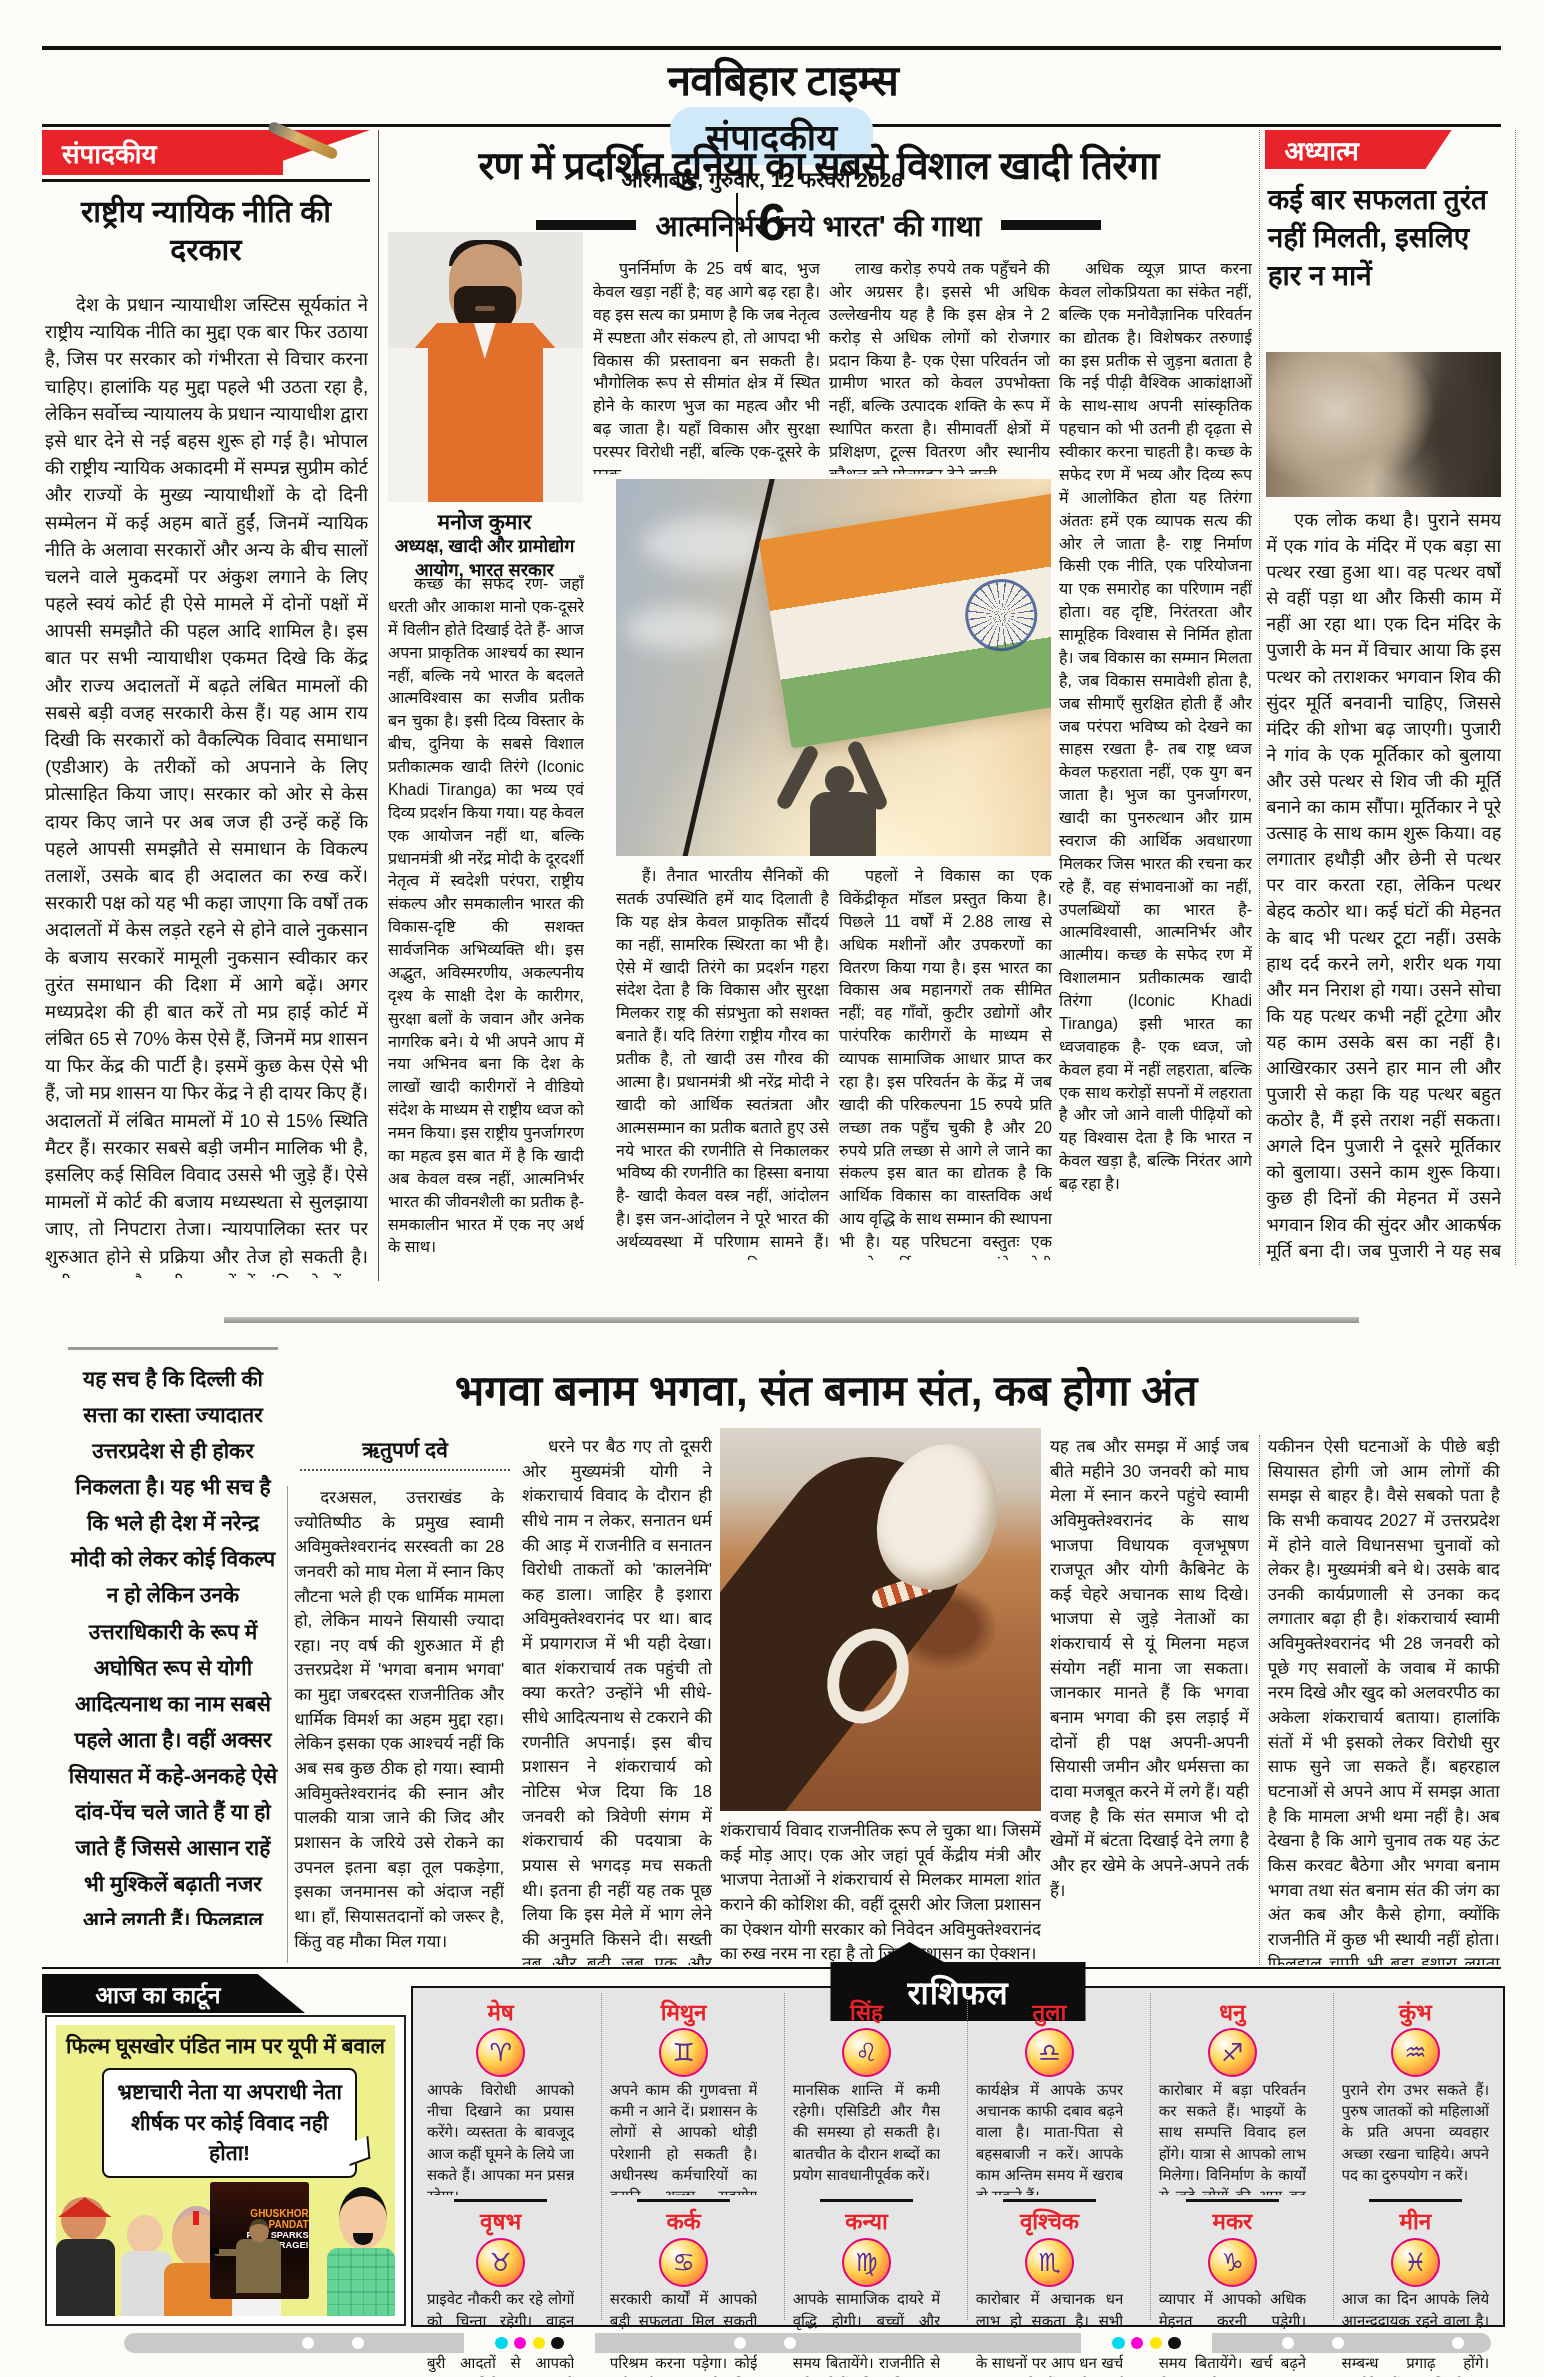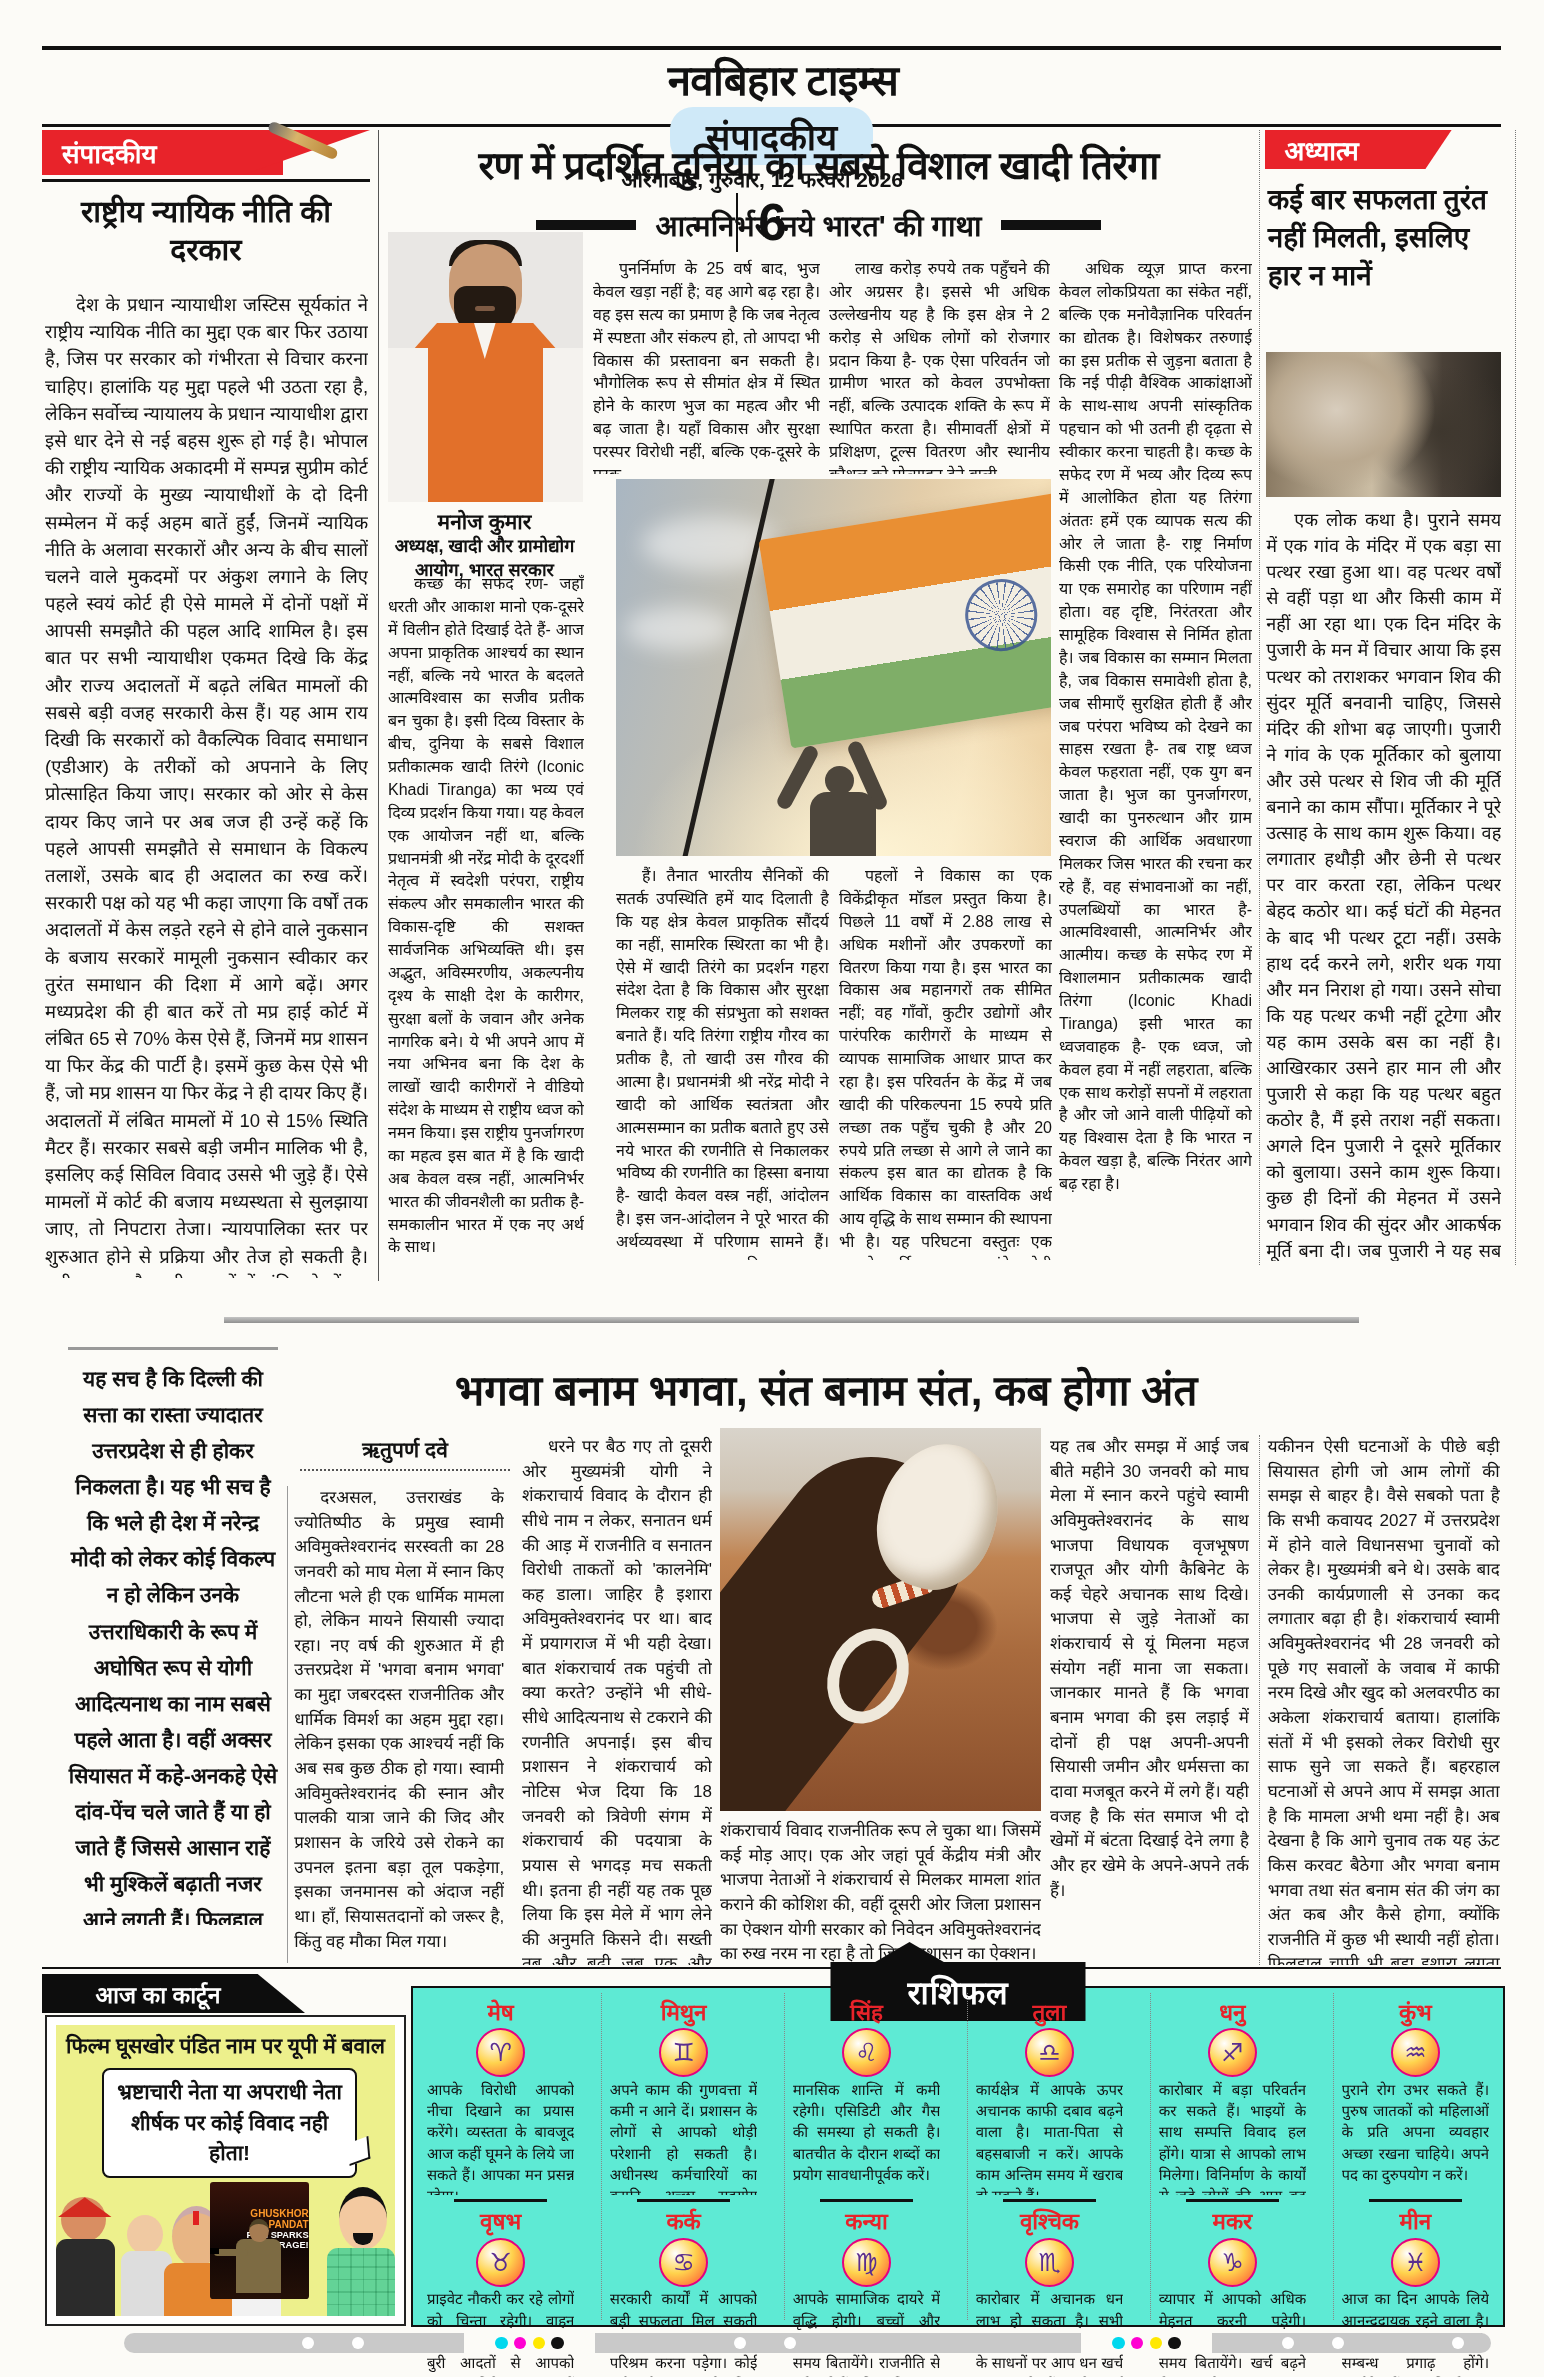--- a/index.html
+++ b/index.html
@@ -97,21 +97,21 @@
           border-radius:3.1px;text-align:right;overflow:hidden;}
   .poster-t1{color:#ff9a2a;font-weight:900;font-size:10px;margin-top:26px;}
   .poster-t2{color:#fff;font-weight:900;font-size:9.3px;}
   .cop{position:absolute;left:26px;bottom:6.2px;width:45px;height:54px;background:#7d6b43;border-radius:7.7px 7.7px 0 0;}
   .cop-head{position:absolute;left:39px;bottom:57px;width:20px;height:18.5px;background:#a67c52;border-radius:50%;border-top:5.4px solid #4f4226;}
   .cop-arm{position:absolute;left:4.6px;bottom:43px;width:34px;height:7.7px;background:#7d6b43;border-radius:3.9px;}
   .cop-gun{position:absolute;left:-1.5px;bottom:45px;width:10.8px;height:6.2px;background:#000;}
   .fig-head{position:absolute;border-radius:50%;}
   .fig-body{position:absolute;border-radius:10.8px 10.8px 0 0;}
   
-  .rf-box{border:2.3px solid #111;background:#5eead4;}
+  .rf-box{border:2.3px solid #111;background:#e5e5e5;}
   .rf-ribbon{font-size:32px;letter-spacing:0.8px;}
   .rf-peak{position:absolute;left:50%;top:-20px;width:0;height:0;transform:translateX(-85px);
            border-left:36px solid transparent;border-right:36px solid transparent;border-bottom:21.6px solid #0d0d0d;}
   .rf-grid{position:absolute;left:6.2px;top:4.6px;right:6.2px;bottom:4.6px;display:flex;gap:19px;}
   .rf-col{flex:1;padding:3.1px 7.7px 0 7.7px;border-left:1.5px dotted #888;}
   .rf-col:first-child{border-left:none;}
   .rf-name{color:#e8232a;font-weight:900;font-size:22.4px;text-align:center;}
   .rf-icon{width:45px;height:45px;margin:1.5px auto;border-radius:50%;border:2.3px solid #e4007f;
            background:radial-gradient(circle at 32% 30%,#fff 0%,#ffd34d 45%,#ff8a3d 75%,#ff2fa0 100%);
            display:flex;align-items:center;justify-content:center;font-size:25px;color:#5a2d8f;font-weight:700;}

